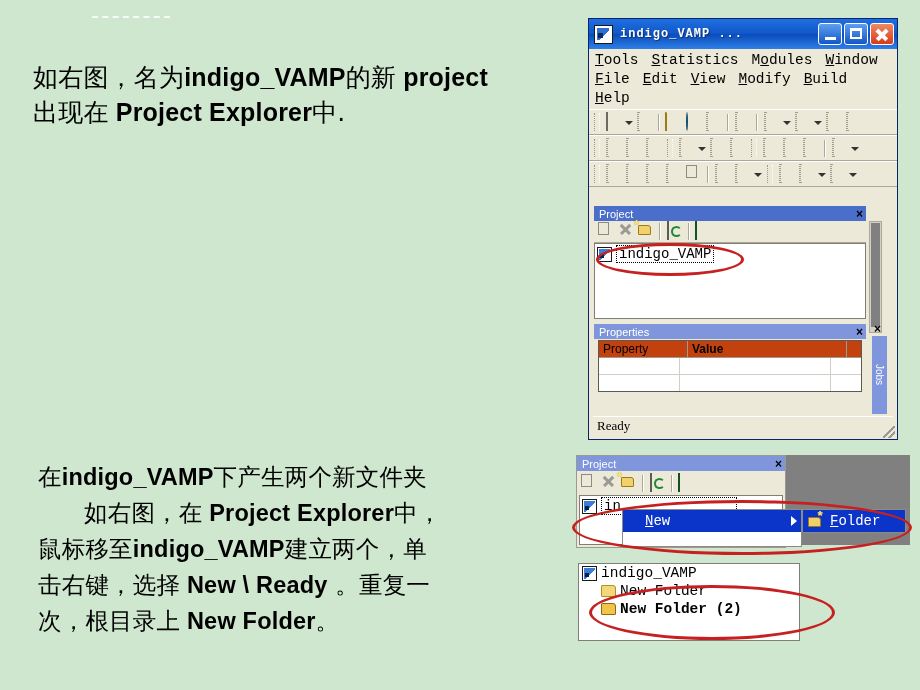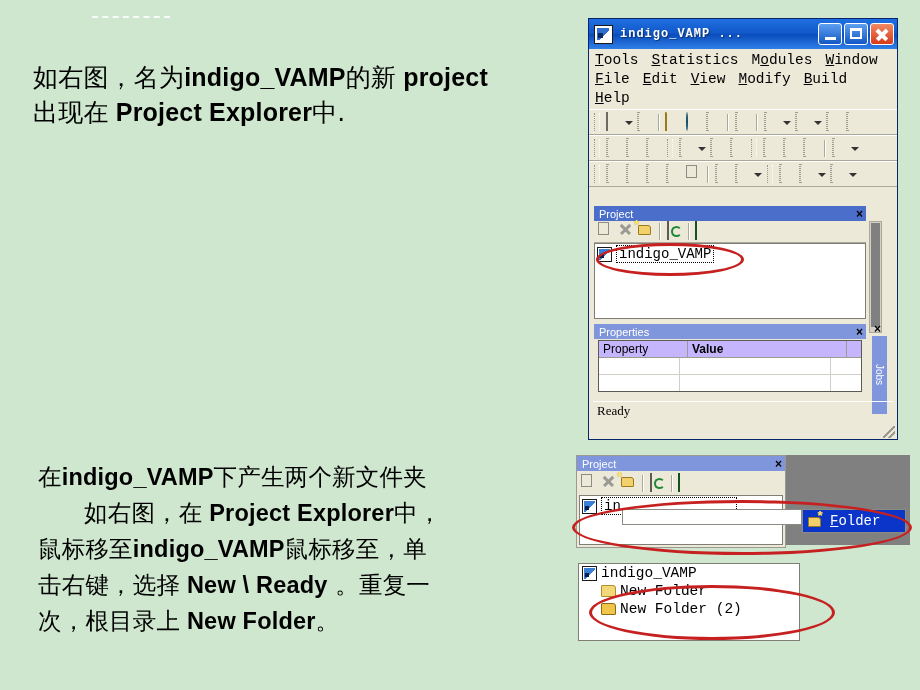--- a/index.html
+++ b/index.html
@@ -318,21 +318,21 @@
   }
   .combo .arrow::after {
     content:""; position:absolute; left:4px; top:6px;
     border-left:3.5px solid transparent; border-right:3.5px solid transparent;
     border-top:4px solid #8b8b84;
   }
   .grid {
     margin: 1px 4px 0 4px; background:#fff; border:1px solid #5b5b54;
     box-sizing: border-box; font-size: 12px;
   }
-  .grid-head { display:flex; background:#c4b5fd; border-bottom:1px solid #9b9b93; }
+  .grid-head { display:flex; background:#c2410c; border-bottom:1px solid #9b9b93; }
   .grid-head .gh {
     padding: 1px 4px; border-right:1px solid #9b9b93;
     font-family:"Liberation Sans",sans-serif; color:#000;
   }
   .grid-row { display:flex; height:16px; border-bottom:1px solid #cfcfc7; }
   .grid-row .gc { border-right:1px solid #cfcfc7; }
 
   .status {
     font-family:"Liberation Serif", serif;
     font-size: 13px; padding: 1px 4px; color:#000;
@@ -405,21 +405,21 @@
   <span class="cjk">如右图，名为</span><span>indigo_VAMP</span><span class="cjk">的新</span>
   <span>project</span><br>
   <span class="cjk">出现在</span>
   <span>Project Explorer</span><span class="cjk">中.</span>
 </div>
 
 <div class="text-block para2">
   <span class="cjk">在</span><span>indigo_VAMP</span><span class="cjk">下产生两个新文件夹</span><br>
   <span class="indent"></span><span class="cjk">如右图，在</span>
   <span>Project Explorer</span><span class="cjk">中，</span><br>
-  <span class="cjk">鼠标移至</span><span>indigo_VAMP</span><span class="cjk">鼠标移至，单</span><br>
+  <span class="cjk">鼠标移至</span><span>indigo_VAMP</span><span class="cjk">建立两个，单</span><br>
   <span class="cjk">击右键，选择</span>
   <span>New \ Ready</span><span class="cjk"> 。重复一</span><br>
   <span class="cjk">次，根目录上</span>
   <span>New Folder</span><span class="cjk">。</span>
 </div>
 
 <div class="xp-window" style="left:588px; top:18px; width:310px; height:422px;">
 
   <div class="titlebar">
     <span class="title-ico"></span>
@@ -549,21 +549,21 @@
         <span class="gc" style="flex:1 1 auto; border-right:none;"></span>
       </div>
     </div>
   </div>
 
   <div class="close-x" style="position:absolute; left:285px; top:303px; color:#000; font-weight:700; font-size:12px;">×</div>
   <div class="side-tab" style="left:283px; top:317px; height:78px;">
     <span>Jobs</span>
   </div>
 
-  <div class="status" style="position:absolute; left:4px; right:4px; bottom:19px;">
+  <div class="status" style="position:absolute; left:4px; right:4px; bottom:4px;">
     <span>Ready</span>
   </div>
   <div class="resize-grip"></div>
 </div>
 
 <div class="grey-block" style="left:786px; top:455px; width:124px; height:90px;"></div>
 
 <div style="position:absolute; left:576px; top:455px; width:210px; background:#ece9d8; border:1px solid #9a9a92; box-sizing:border-box;">
   <div class="dock-hdr pale">
     <span class="lbl">Project</span>
@@ -580,40 +580,44 @@
   </div>
   <div class="tree" style="height:50px; margin:0 2px 2px 2px;">
     <div class="tree-row">
       <span class="proj-ico"></span>
       <span class="dotted-sel" style="width:130px;">in</span>
     </div>
   </div>
 </div>
 
 <div class="ctxmenu" style="left:622px; top:509px; width:180px;">
+  <div class="ctxitem">
+    <span><u>N</u>ew</span>
+    <span class="sub-arrow"></span>
+  </div>
   <div style="height:14px; background:#fff;"></div>
 </div>
 
 <div class="submenu" style="left:802px; top:509px; width:104px;">
   <div class="subitem">
     <span class="ic-newfold" style="flex:0 0 auto;"></span>
     <span><u>F</u>older</span>
   </div>
 </div>
 
 <div class="tree" style="position:absolute; left:578px; top:563px; width:222px; height:78px; font-size:14.5px;">
   <div class="tree-row" style="padding-left:3px;">
     <span class="proj-ico"></span>
     <span>indigo_VAMP</span>
   </div>
   <div class="tree-row" style="padding-left:22px;">
     <span class="fold-ico"></span>
     <span>New Folder</span>
   </div>
-  <div class="tree-row" style="padding-left:22px; font-weight:400;text-align:right;">
+  <div class="tree-row" style="padding-left:22px; font-weight:700;text-align:right;">
     <span class="fold-ico bold"></span>
     <span>New Folder (2)</span>
   </div>
 </div>
 
 <div class="ellipse" style="left:596px; top:243px; width:148px; height:33px;"></div>
 <div class="ellipse" style="left:572px; top:500px; width:340px; height:55px;"></div>
 <div class="ellipse" style="left:589px; top:585px; width:246px; height:55px;"></div>
 
 </body></html>

